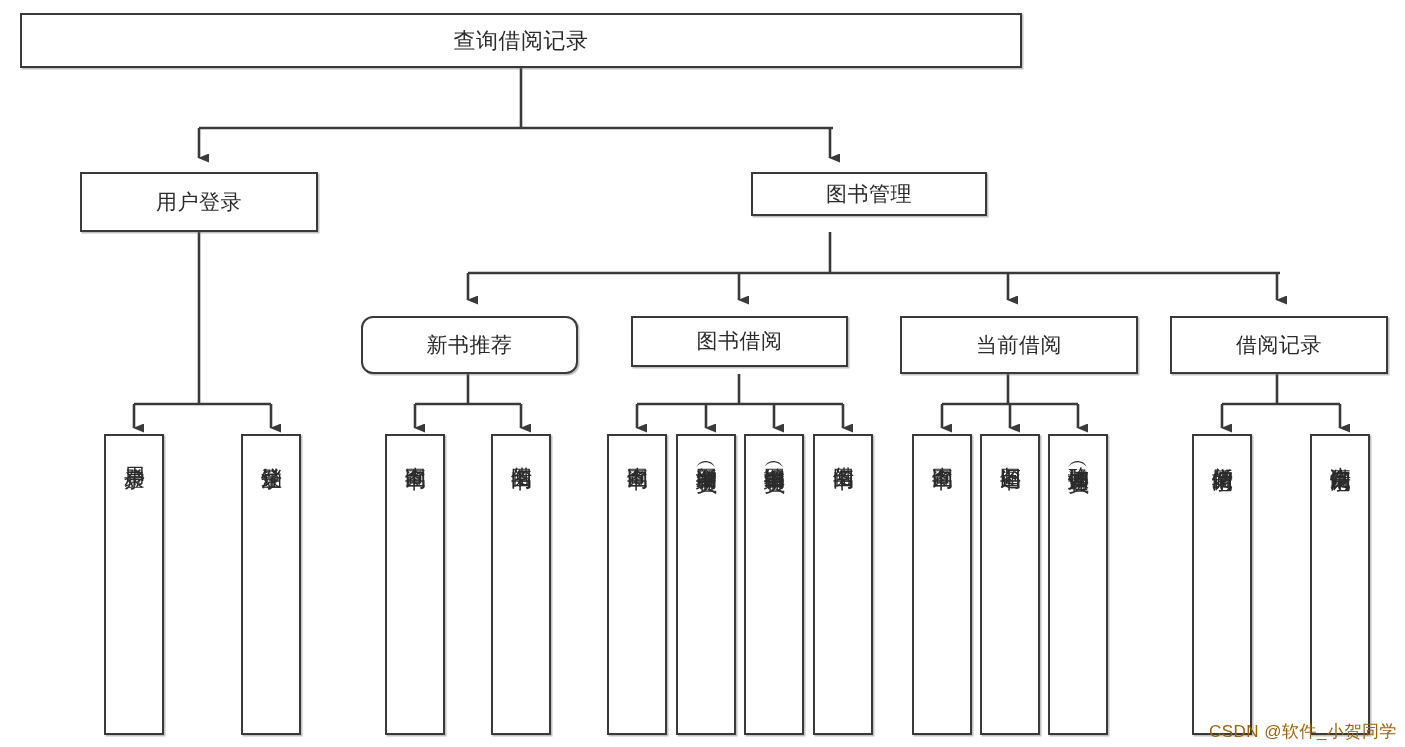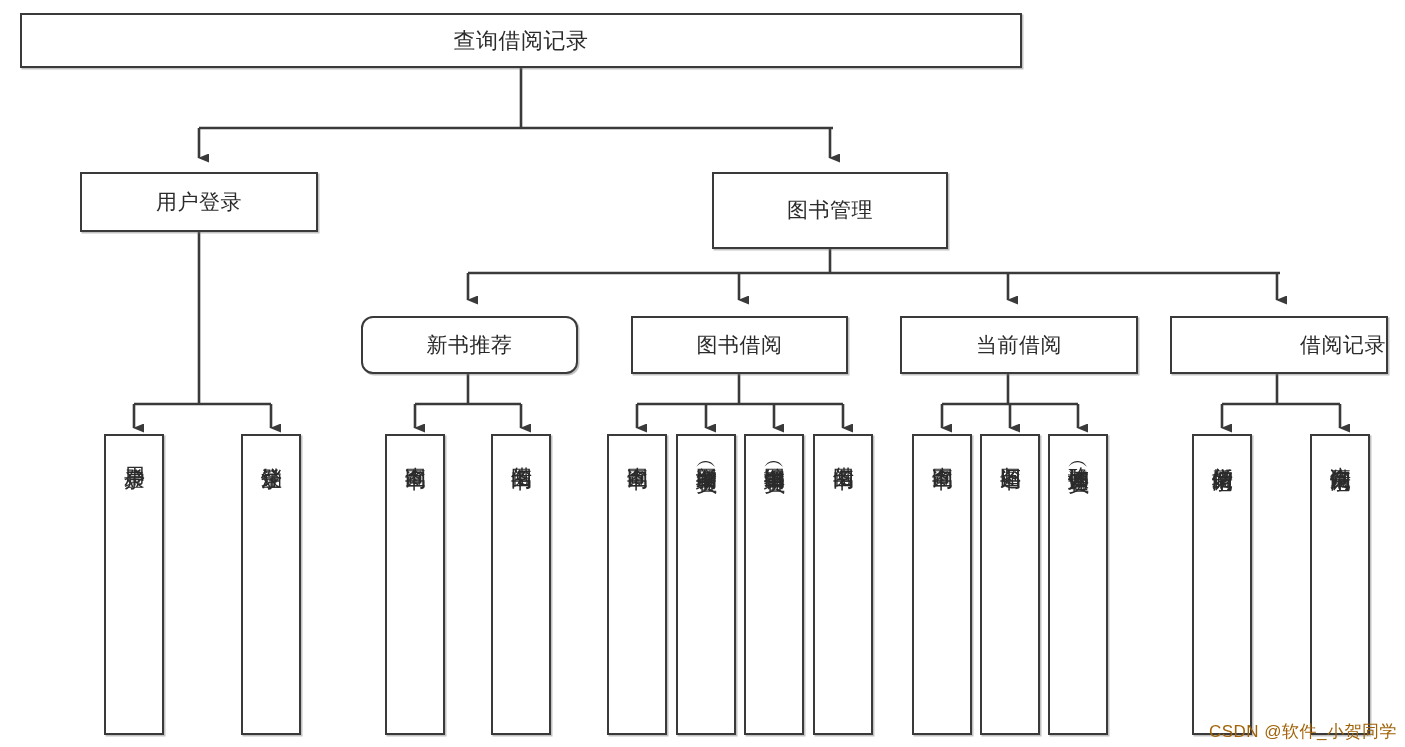--- a/index.html
+++ b/index.html
@@ -131,34 +131,34 @@
     </g>
   </svg>
 
   <div class="node horiz root" style="left:20px; top:13px; width:1002px; height:55px;">
     <span class="node-label">查询借阅记录</span>
   </div>
 
   <div class="node horiz" style="left:80px; top:172px; width:238px; height:60px;">
     <span class="node-label">用户登录</span>
   </div>
-  <div class="node horiz" style="left:712px; top:172px; width:236px; height:77px;">
+  <div class="node horiz" style="left:751px; top:172px; width:236px; height:44px;">
     <span class="node-label">图书管理</span>
   </div>
 
   <div class="node horiz" style="left:361px; top:316px; width:217px; height:58px;border-radius:12px;">
     <span class="node-label">新书推荐</span>
   </div>
-  <div class="node horiz" style="left:631px; top:316px; width:217px; height:58px;">
+  <div class="node horiz" style="left:631px; top:316px; width:217px; height:51px;">
     <span class="node-label">图书借阅</span>
   </div>
   <div class="node horiz" style="left:900px; top:316px; width:238px; height:58px;">
     <span class="node-label">当前借阅</span>
   </div>
-  <div class="node horiz" style="left:1170px; top:316px; width:218px; height:58px;justify-content:flex-end;">
+  <div class="node horiz" style="left:1170px; top:316px; width:218px; height:58px;">
     <span class="node-label">借阅记录</span>
   </div>
 
   <div class="node leaf" style="left:104px; top:434px; width:60px; height:301px;">
     <span class="node-label">用户登录</span>
   </div>
   <div class="node leaf" style="left:241px; top:434px; width:60px; height:301px;">
     <span class="node-label">注销登录</span>
   </div>
 

